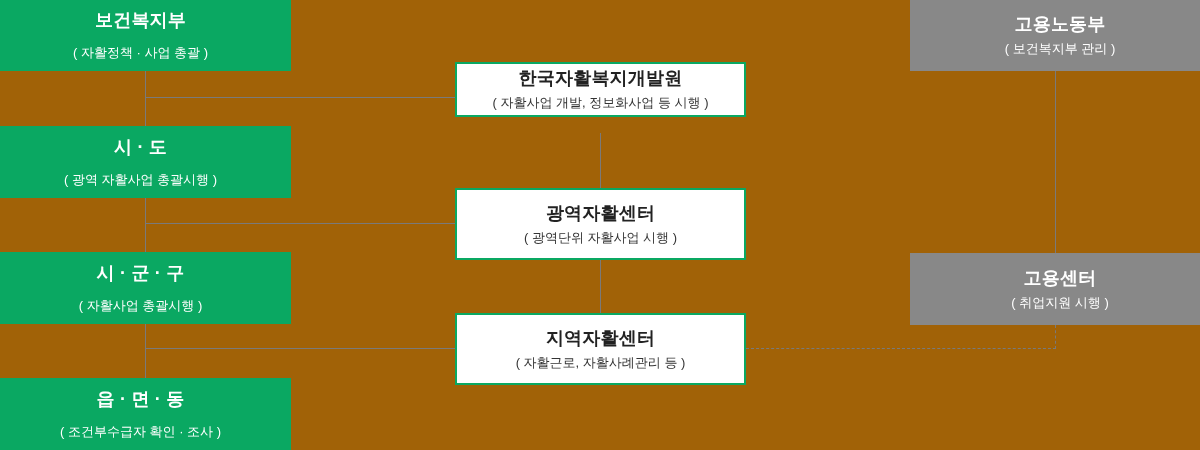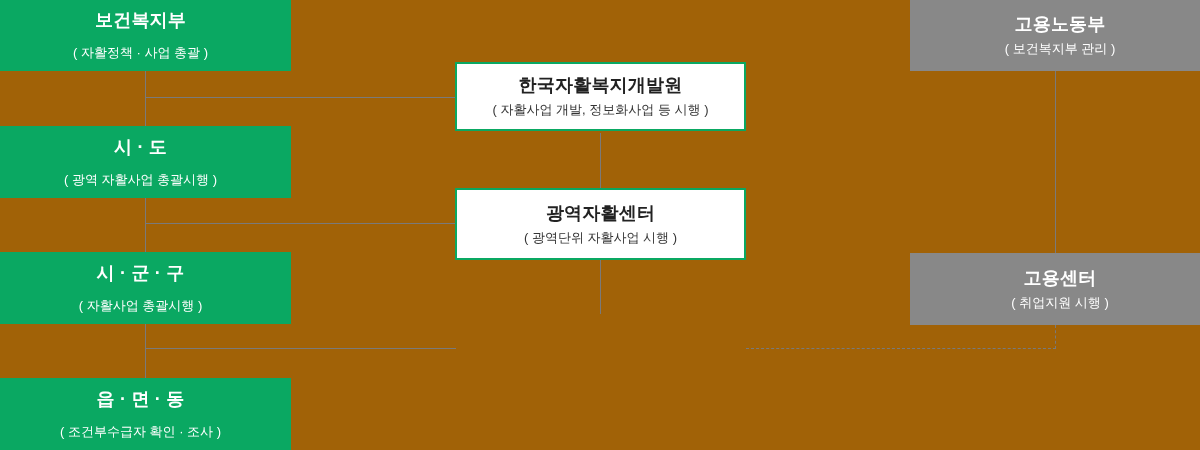--- a/index.html
+++ b/index.html
@@ -123,30 +123,34 @@
   <div class="node green" style="left:-10px; top:252px; width:301px; height:72px;">
     <div class="title">시 · 군 · 구</div>
     <div class="subtitle">( 자활사업 총괄시행 )</div>
   </div>
 
   <div class="node green" style="left:-10px; top:378px; width:301px; height:72px;">
     <div class="title">읍 · 면 · 동</div>
     <div class="subtitle">( 조건부수급자 확인 · 조사 )</div>
   </div>
 
-  <div class="node outline" style="left:455px; top:62px; width:291px; height:69px;">
+  <div class="node outline" style="left:455px; top:62px; width:291px; height:55px;">
     <div class="title">한국자활복지개발원</div>
     <div class="subtitle">( 자활사업 개발, 정보화사업 등 시행 )</div>
   </div>
 
   <div class="node outline" style="left:455px; top:188px; width:291px; height:72px;">
     <div class="title">광역자활센터</div>
     <div class="subtitle">( 광역단위 자활사업 시행 )</div>
   </div>
 
+  <div class="node outline" style="left:455px; top:313px; width:291px; height:72px;">
+    <div class="title">지역자활센터</div>
+    <div class="subtitle">( 자활근로, 자활사례관리 등 )</div>
+  </div>
 
   <div class="node gray" style="left:910px; top:0px; width:300px; height:71px;">
     <div class="title">고용노동부</div>
     <div class="subtitle">( 보건복지부 관리 )</div>
   </div>
 
   <div class="node gray" style="left:910px; top:253px; width:300px; height:72px;">
     <div class="title">고용센터</div>
     <div class="subtitle">( 취업지원 시행 )</div>
   </div>

